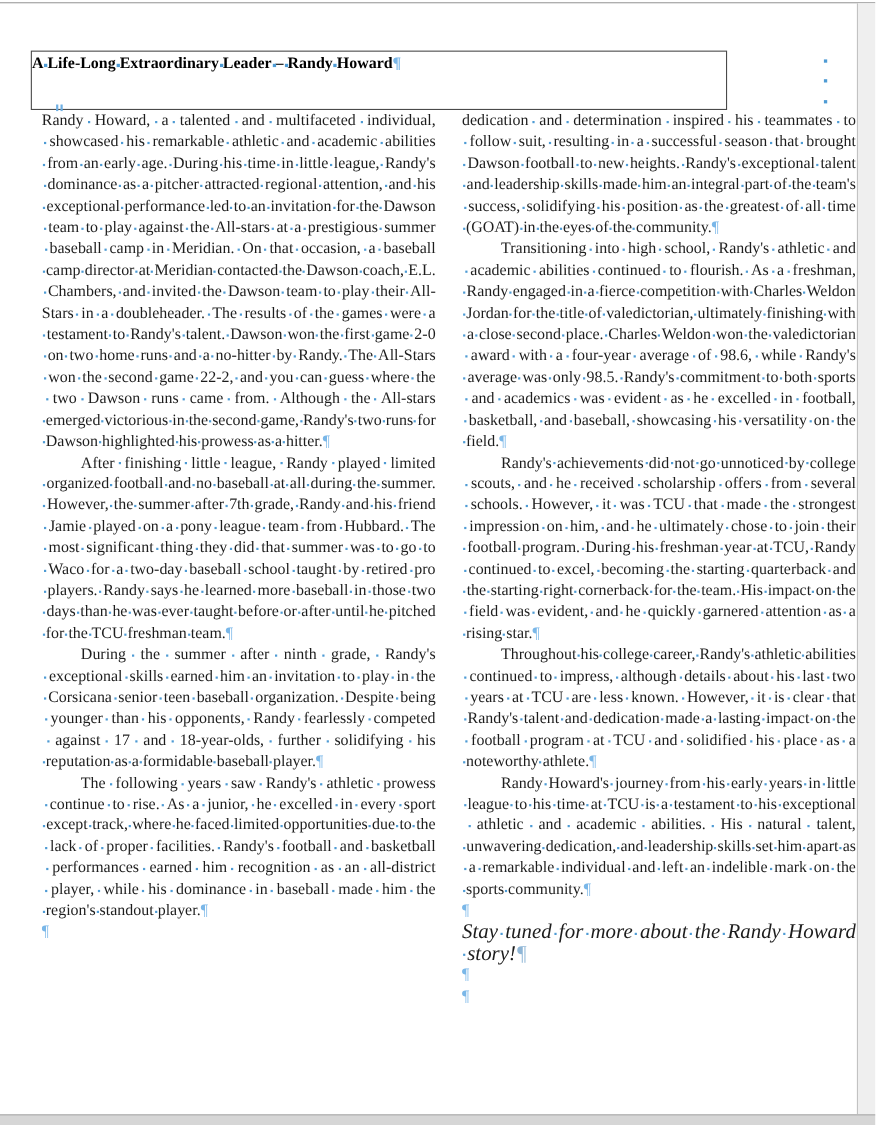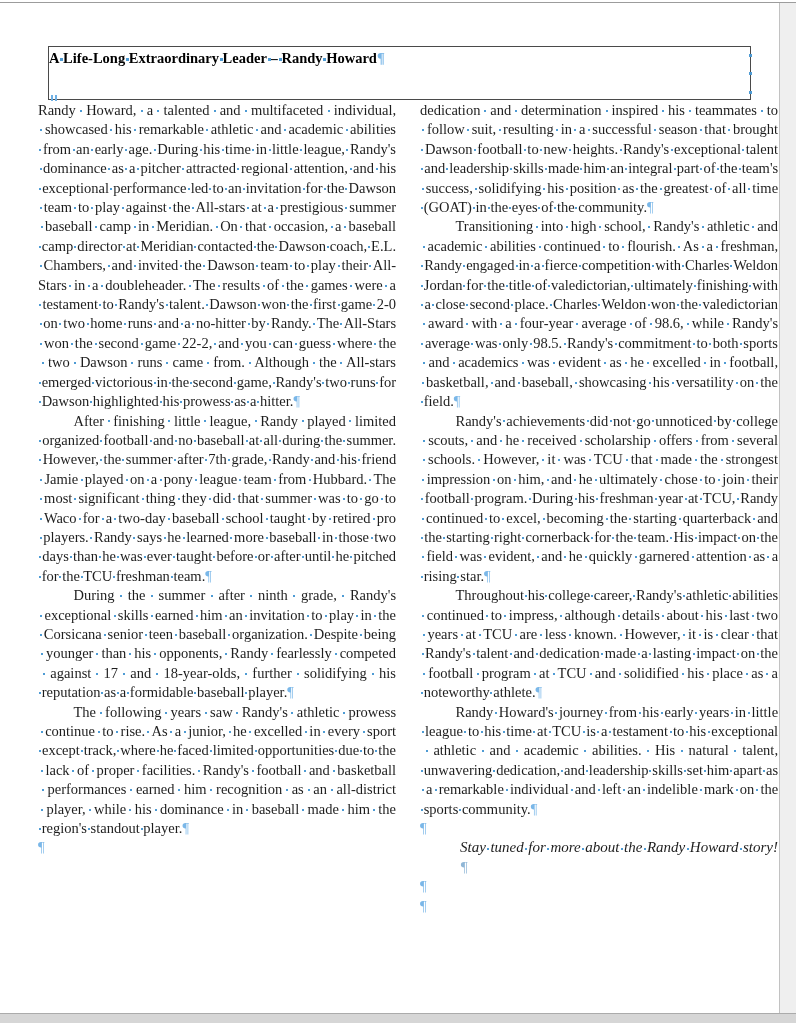--- a/index.html
+++ b/index.html
@@ -10,21 +10,21 @@
   *{box-sizing:border-box;margin:0;padding:0;}
   html,body{background:#ffffff;}
   .screen{
     position:relative;width:796px;height:1023px;background:#ffffff;overflow:hidden;
     font-family:"Liberation Serif","DejaVu Serif",serif;color:var(--text-color);
   }
   .top-hairline{position:absolute;left:0;top:2px;width:796px;height:1px;background:#9c9c9c;}
   .scroll-strip{position:absolute;top:3px;right:0;width:17px;height:1010px;background:#efefef;border-left:1px solid #c2c2c2;}
   .bottom-strip{position:absolute;left:0;bottom:0;width:796px;height:10px;background:#d6d6d6;border-top:1px solid #ababab;}
   .title-box{
-    position:absolute;left:48px;top:46px;width:703px;height:54px;
+    position:absolute;left:28px;top:46px;width:633px;height:54px;
     border:1.5px solid #4a4a4a;text-align:center;background:#fff;
   }
   .doc-title{font-size:20px;font-weight:bold;line-height:27px;margin-top:2px;color:#000;}
   .doc-byline{font-size:14px;line-height:19px;}
   .box-side-dots{position:absolute;left:749px;top:52px;width:4px;height:44px;}
   .box-side-dots i{position:absolute;left:0;width:3px;height:3px;background:var(--mark-blue);}
   .box-side-dots i:nth-child(1){top:2px;}
   .box-side-dots i:nth-child(2){top:20px;}
   .box-side-dots i:nth-child(3){top:39px;}
   .section-break-mark{position:absolute;left:51px;top:95px;width:9px;height:7px;}
@@ -34,21 +34,21 @@
   .columns{
     position:absolute;left:38px;top:101px;width:740px;height:912px;
     display:flex;gap:24px;overflow:hidden;
   }
   .col{flex:1 1 0;min-width:0;}
   .para{
     font-size:14.5px;line-height:19.4px;text-align:justify;
     overflow-wrap:break-word;
   }
   .para.indent{text-indent:2.45em;}
-  .para.italic{font-style:italic;font-size:15px;margin-left:40px;}
+  .para.italic{font-style:italic;font-size:19px;}
   .sp{white-space:pre;position:relative;}
   .sp::before{
     content:"";position:absolute;left:50%;top:0.55em;width:2px;height:2px;
     margin-left:-1px;background:var(--mark-blue);
   }
   .pilcrow{color:var(--pilcrow-blue);font-style:normal;}
   .para.italic .pilcrow{font-style:italic;color:#8fb6d6;}
   .doc-title .sp::before{width:3px;height:3px;top:0.58em;}
 </style>
 </head>

